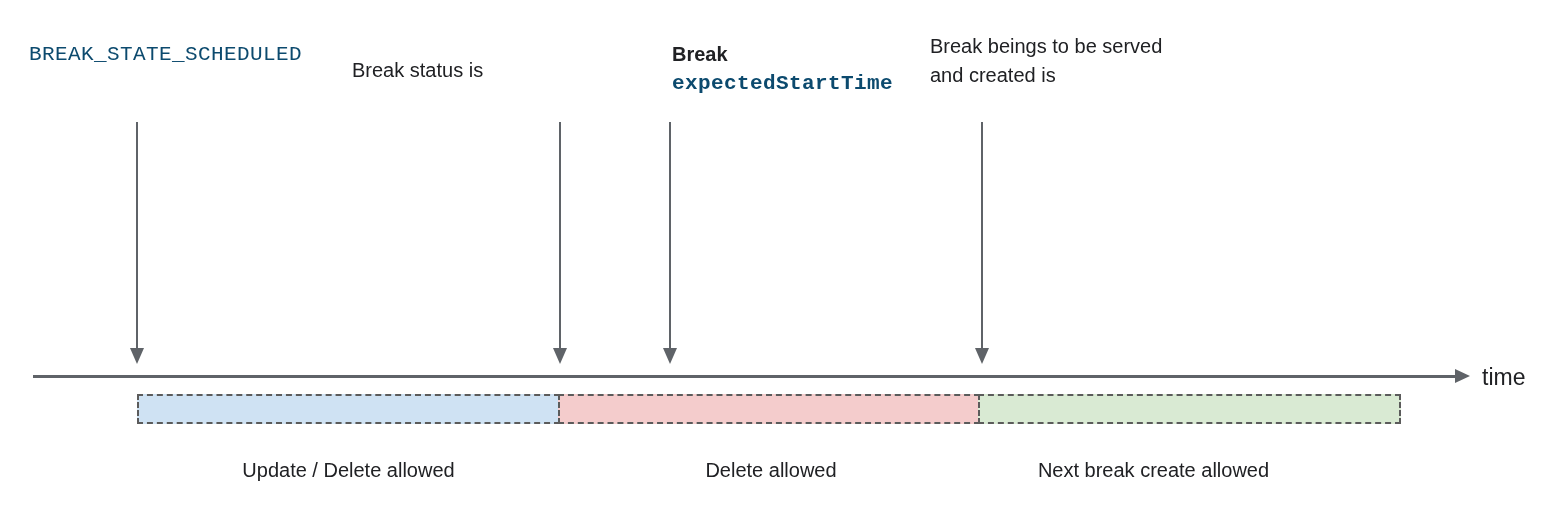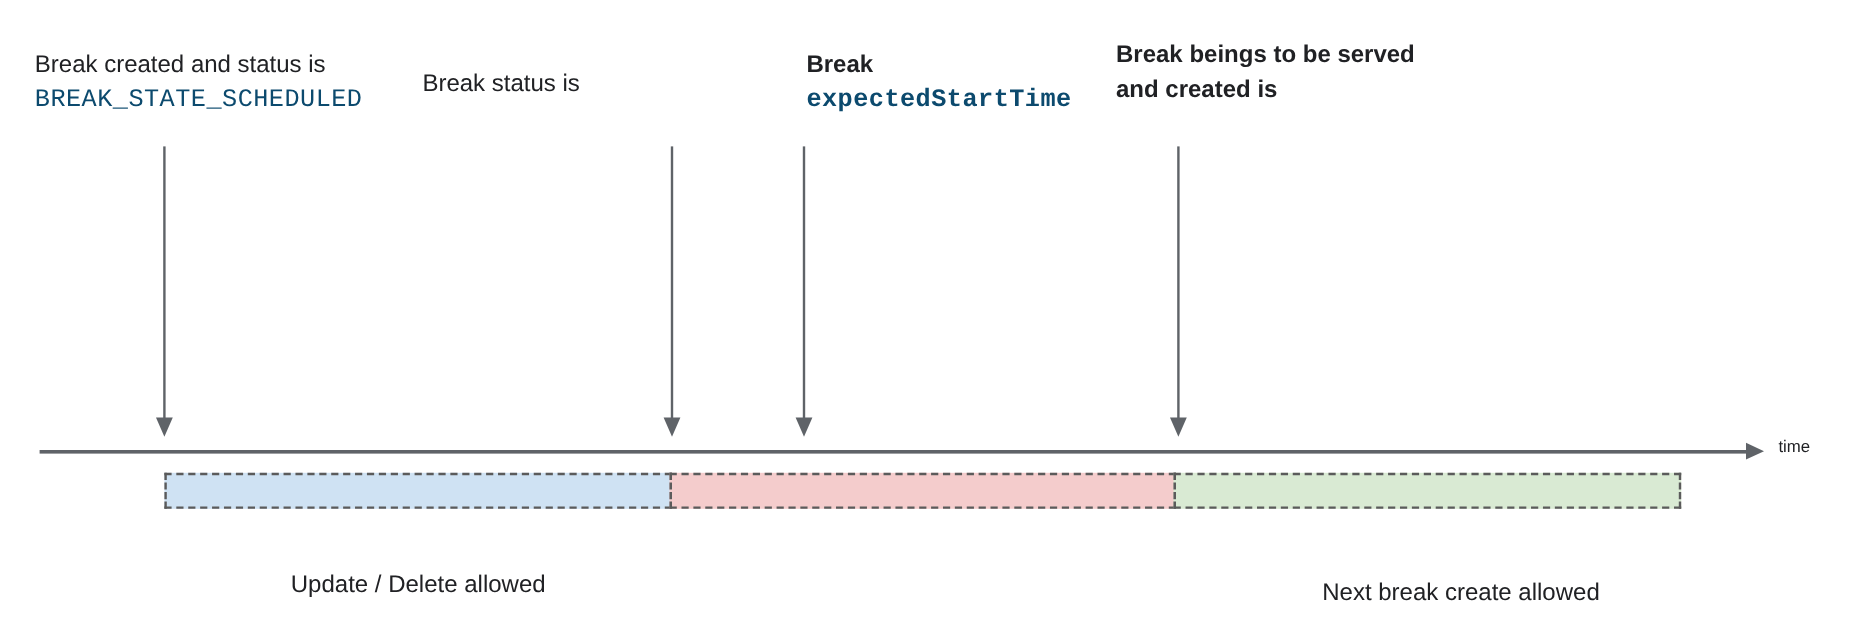--- a/index.html
+++ b/index.html
@@ -53,21 +53,21 @@
     position: absolute;
     left: 1455px; top: 369px;
     width: 0; height: 0;
     border-top: 7.5px solid transparent;
     border-bottom: 7.5px solid transparent;
     border-left: 15px solid #5f6368;
   }
   .time-label {
     position: absolute;
     left: 1482px; top: 364px;
-    font-size: 14px;
+    font-size: 23px;
     color: #202124;
   }
   
   .bars { position: absolute; left: 137px; top: 394px; height: 30px; display: flex; }
   .bar {
     box-sizing: border-box;
     height: 30px;
     border: 2px dashed #5b5b5b;
   }
   .bar + .bar { margin-left: -2px; }
@@ -83,34 +83,33 @@
     text-align: center;
     white-space: nowrap;
   }
 </style>
 </head>
 <body>
 
 <div class="canvas">
 
   <div class="annotation" style="left:29px; top:40px;">
-    <div class="ann-line">Break created and status is</div>
     <div class="ann-code">BREAK_STATE_SCHEDULED</div>
   </div>
 
   <div class="annotation" style="left:352px; top:56px;">
     <div class="ann-line">Break status is</div>
   </div>
 
   <div class="annotation" style="left:672px; top:40px;font-weight:bold;">
     <div class="ann-line">Break</div>
     <div class="ann-code">expectedStartTime</div>
   </div>
 
-  <div class="annotation" style="left:930px; top:32px;font-weight:bold;">
+  <div class="annotation" style="left:930px; top:32px;">
     <div class="ann-line">Break beings to be served</div>
     <div class="ann-line">and created is</div>
   </div>
 
   <div class="v-arrow" style="left:137px;">
     <div class="v-shaft"></div>
     <div class="v-head"></div>
   </div>
   <div class="v-arrow" style="left:560px;">
     <div class="v-shaft"></div>
@@ -128,16 +127,17 @@
   <div class="timeline-line"></div>
   <div class="timeline-head"></div>
   <div class="time-label">time</div>
 
   <div class="bars">
     <div class="bar bar-1" style="background-color: rgb(207, 226, 243);"></div>
     <div class="bar bar-2" style="background-color: rgb(244, 204, 204);"></div>
     <div class="bar bar-3" style="background-color: rgb(217, 234, 211);"></div>
   </div>
 
-  <div class="seg-label" style="left:137px; width:423px;margin-top:17px;">Update / Delete allowed</div>
-  <div class="seg-label" style="left:1006px; width:423px;margin-top:24px;">Next break create allowed</div>
+  <div class="seg-label" style="left:137px; width:423px;">Update / Delete allowed</div>
+  <div class="seg-label" style="left:560px; width:422px;">Delete allowed</div>
+  <div class="seg-label" style="left:942px; width:423px;">Next break create allowed</div>
 
 </div>
 
 </body></html>

